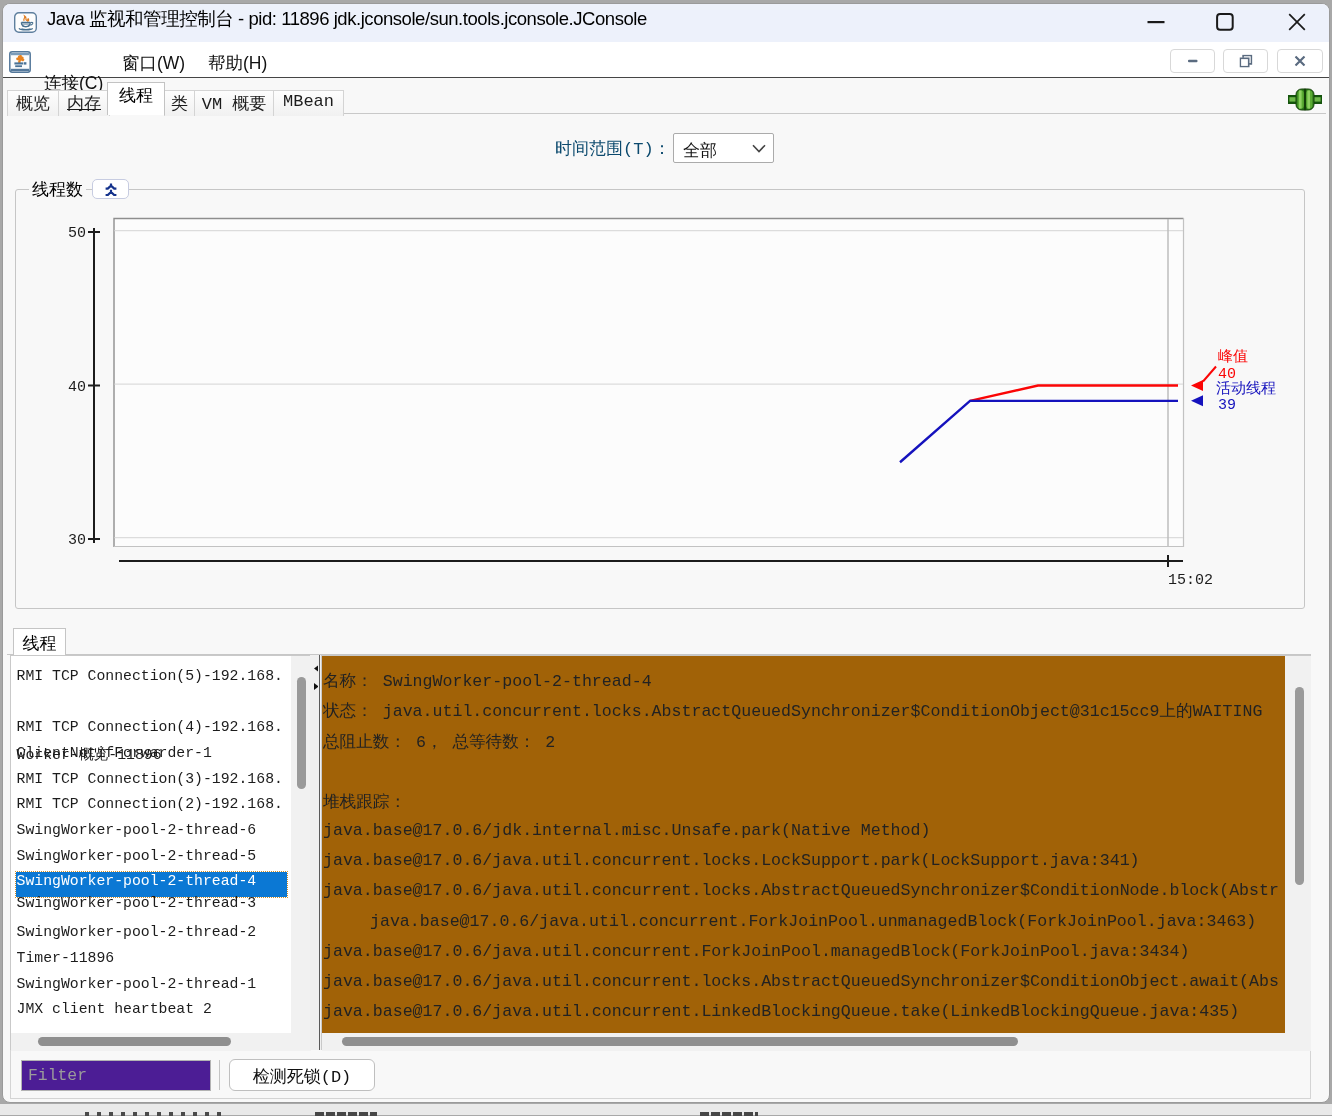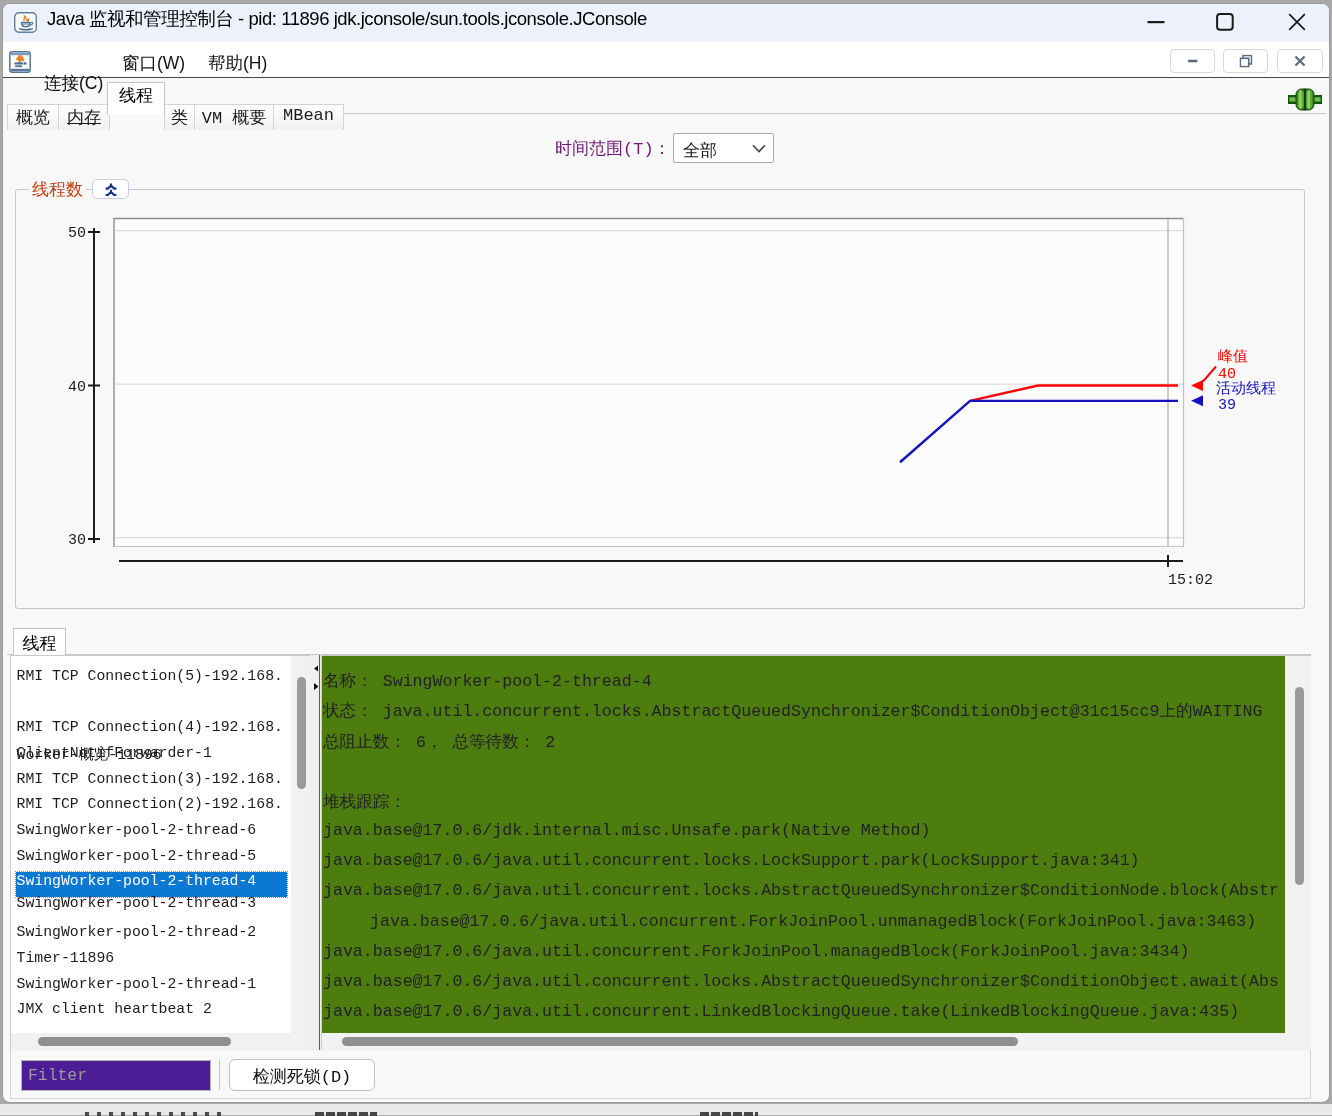--- a/index.html
+++ b/index.html
@@ -30,48 +30,48 @@
   #menu-frame-icon { left:9px; top:51px; width:22px; height:22px; }
   .menu-item { top:51px; font-size:17.5px; color:#111; white-space:nowrap; }
   #menu-connect { left:44px;margin-top:20px; } #menu-window { left:122px; } #menu-help { left:208px; }
   .inner-btn { top:49px; width:45px; height:24px; background:#fff; border:1px solid #d8d8d8;
                border-radius:4px; }
   #inner-min { left:1170px; } #inner-restore { left:1223px; } #inner-close { left:1277px; width:46px; }
   .inner-btn svg { position:absolute; left:50%; top:50%; transform:translate(-50%,-50%); }
 
   
   #tabstrip-line { left:7px; top:113px; width:1319px; height:1px; background:#c9c9c9; }
-  .tab { top:104px; height:26px; background:linear-gradient(#fdfdfd,#f1f1f1);
+  .tab { top:90px; height:26px; background:linear-gradient(#fdfdfd,#f1f1f1);
          border:1px solid #d4d4d4; border-bottom:none; font-size:17px; color:#1c1c1c;
          text-align:center; font-family:"Liberation Mono", serif; }
   .tab span { position:relative; top:1px; }
   #tab-overview { left:7px;   width:52px; }
   #tab-memory   { left:58px;  width:52px;text-decoration:underline; }
   #tab-classes  { left:164px; width:31px; }
   #tab-vm       { left:194px; width:80px; }
   #tab-mbean    { left:273px; width:71px; }
   #tab-threads  { left:107px; top:82px; width:58px; height:33px; background:#fff;
                   border:1px solid #c3c3c3; border-bottom:none; z-index:3;
                   font-size:17px; text-align:center; font-family:"Liberation Mono", serif; }
   #tab-threads span { position:relative; top:1px; }
   #plug-icon { left:1288px; top:88px; width:34px; height:23px; }
 
   
-  #timerange-label { left:555px; top:137px; font-size:17px; color:#701a75;
+  #timerange-label { left:555px; top:137px; font-size:17px; color:#0c4a6e;
                      font-family:"Liberation Mono", serif; }
   #timerange-combo { left:673px; top:133px; width:101px; height:30px; background:#fff;
                      border:1px solid #ababab; border-radius:2px; }
   #timerange-value { position:absolute; left:9px; top:5px; font-size:17px; color:#141414;
                      font-family:"Liberation Mono", serif; }
   #combo-chevron { position:absolute; right:7px; top:10px; }
 
   
   #groupbox { left:15px; top:189px; width:1290px; height:420px;
               border:1px solid #c6c6c6; border-radius:3px; }
-  #groupbox-label { left:29px; top:178px; font-size:17px; color:#c2410c; background:#f8f8f8;
+  #groupbox-label { left:29px; top:178px; font-size:17px; color:#000000; background:#f8f8f8;
                     padding:0 3px; font-family:"Liberation Mono", serif; z-index:2; }
   #expand-btn { left:92px; top:179px; width:37px; height:20px; background:#fff;
                 border:1px solid #c7cce1; border-radius:5px; z-index:2; }
   #expand-btn svg { position:absolute; left:50%; top:50%; transform:translate(-50%,-50%); }
 
   #chart-svg { left:0; top:0; width:1332px; height:640px; pointer-events:none; }
   .chart-label { font-family:"Liberation Mono", serif; font-size:15px; }
 
   
   #bottom-strip-line { left:7px; top:654px; width:1304px; height:1px; background:#c7c7c7; }
@@ -100,21 +100,21 @@
                     background:#8f8f8f; border-radius:5px; }
 
   
   #divider { left:310px; top:655px; width:11px; height:395px; background:#f0f0f0; }
   #divider-line { position:absolute; left:8.5px; top:0; width:1.4px; height:395px; background:#5a5a5a; }
   .div-arrow { position:absolute; left:3.5px; }
 
   
   #right-pane { left:321px; top:655px; width:990px; height:395px; background:#f1f1f1;
                 border:1px solid #c9c9c9; }
-  #detail-view { position:absolute; left:0; top:0; width:963px; height:377px; background:#4d7c0f;
+  #detail-view { position:absolute; left:0; top:0; width:963px; height:377px; background:#a16207;
                  overflow:hidden; }
   .detail-line { position:absolute; left:1px; width:959px; font-family:"Liberation Mono", serif;
                  font-size:16.6px; color:#222; white-space:pre; overflow:hidden; }
   #right-vsb { position:absolute; left:963px; top:0; width:26px; height:377px; background:#f1f1f1; }
   #right-vsb-thumb { position:absolute; left:10px; top:31px; width:9px; height:198px;
                      background:#9a9a9a; border-radius:5px; }
   #right-hsb { position:absolute; left:0; top:377px; width:989px; height:18px; background:#f1f1f1; }
   #right-hsb-thumb { position:absolute; left:20px; top:4px; width:676px; height:9px;
                      background:#8f8f8f; border-radius:5px; }
 

